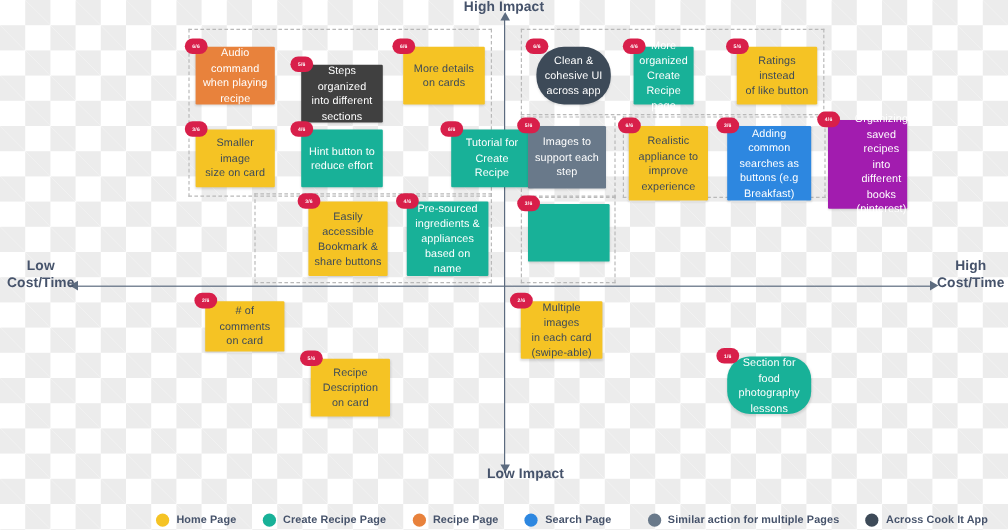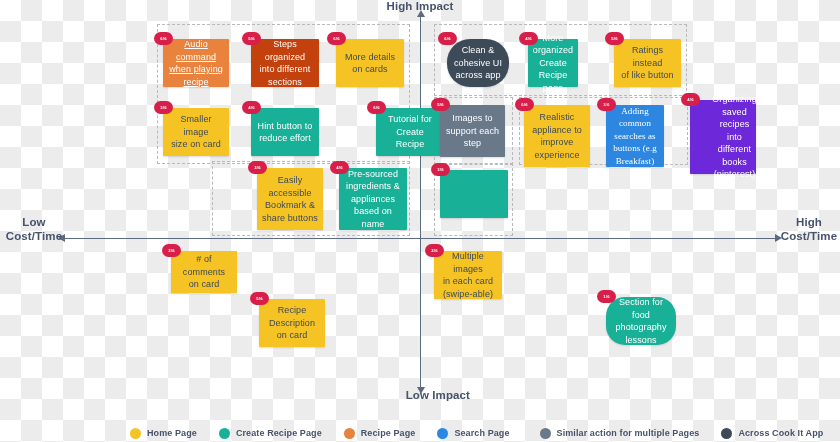--- a/index.html
+++ b/index.html
@@ -86,27 +86,27 @@
   <div id="groups-layer">
       <div class="group-box" style="left: 157px; top: 24px; width: 253px; height: 140px;"></div>
       <div class="group-box" style="left: 212px; top: 161px; width: 198px; height: 75px;"></div>
       <div class="group-box" style="left: 434px; top: 24px; width: 253px; height: 72px;"></div>
       <div class="group-box" style="left: 434px; top: 97px; width: 79px; height: 68px;"></div>
       <div class="group-box" style="left: 434px; top: 163px; width: 79px; height: 73px;"></div>
       <div class="group-box" style="left: 519px; top: 97px; width: 169px; height: 68px;"></div>
     </div>
 
   <div id="notes-layer">
-      <div class="note" style="left: 163px; top: 39px; width: 66px; height: 48px; background: rgb(232, 130, 60); text-decoration: underline;">
+      <div class="note" style="left: 163px; top: 39px; width: 66px; height: 48px; background: rgb(232, 130, 60);">
         <span class="badge">6/6</span>
         <span class="note-text">Audio command
 when playing
 recipe</span>
       </div>
-      <div class="note" style="left: 251px; top: 39px; width: 68px; height: 48px; background: #c2410c;">
+      <div class="note" style="left: 251px; top: 54px; width: 68px; height: 48px; background: #404040;">
         <span class="badge">5/6</span>
         <span class="note-text">Steps organized
 into different
 sections</span>
       </div>
       <div class="note dark-text" style="left: 336px; top: 39px; width: 68px; height: 48px; background: rgb(245, 195, 36);">
         <span class="badge">6/6</span>
         <span class="note-text">More details
 on cards</span>
       </div>
@@ -148,28 +148,28 @@
 support each
 step</span>
       </div>
       <div class="note dark-text" style="left: 524px; top: 105px; width: 66px; height: 62px; background: rgb(245, 195, 36);">
         <span class="badge">6/6</span>
         <span class="note-text">Realistic
 appliance to
 improve
 experience</span>
       </div>
-      <div class="note" style="left: 606px; top: 105px; width: 58px; height: 62px; background: rgb(45, 135, 224); font-family: Liberation Serif, serif;">
+      <div class="note" style="left: 606px; top: 105px; width: 70px; height: 62px; background: rgb(45, 135, 224);">
         <span class="badge">3/6</span>
         <span class="note-text">Adding common
 searches as
 buttons (e.g
 Breakfast)</span>
       </div>
-      <div class="note" style="left: 690px; top: 100px; width: 66px; height: 74px; background: #6d28d9; padding-left: 28px;">
+      <div class="note" style="left: 690px; top: 100px; width: 66px; height: 74px; background: #a21caf; padding-left: 28px;">
         <span class="badge">4/6</span>
         <span class="note-text">Organizing
 saved recipes
 into different
 books
 (pinterest)</span>
       </div>
       <div class="note dark-text" style="left: 257px; top: 168px; width: 66px; height: 62px; background: rgb(245, 195, 36);">
         <span class="badge">3/6</span>
         <span class="note-text">Easily

